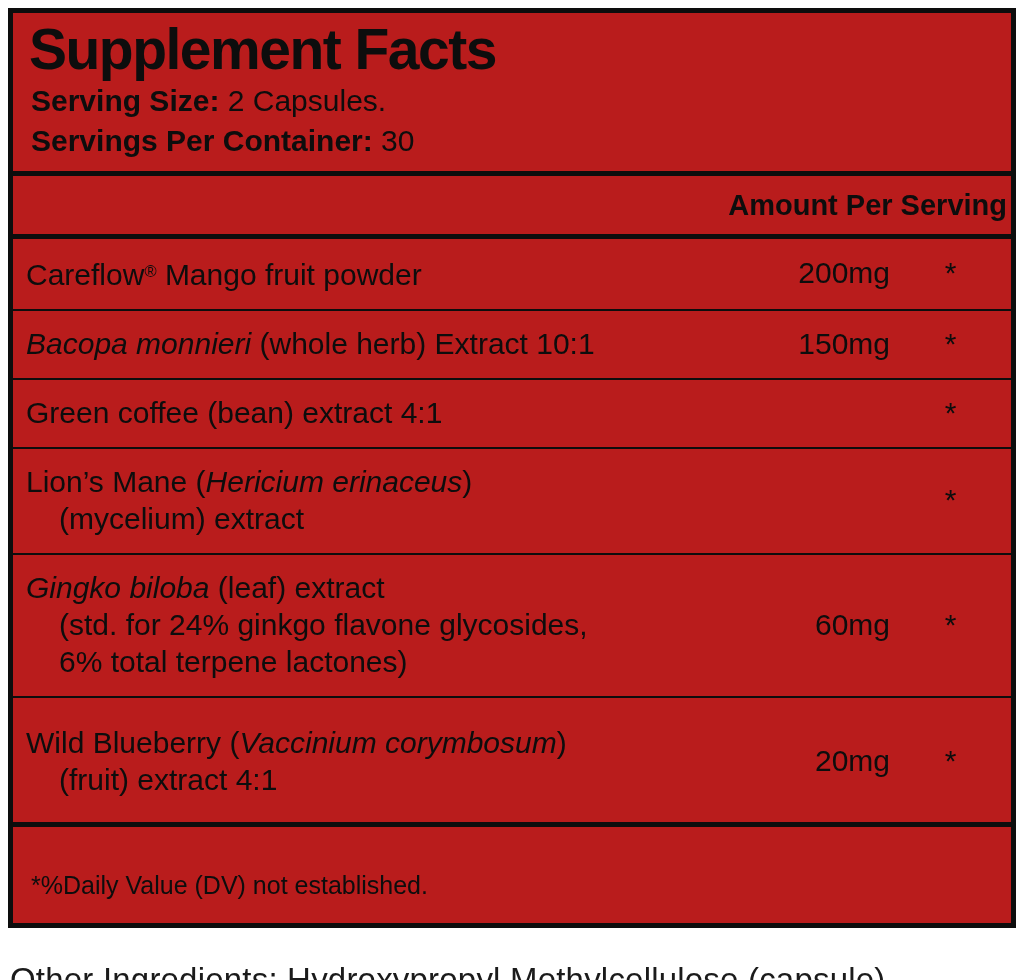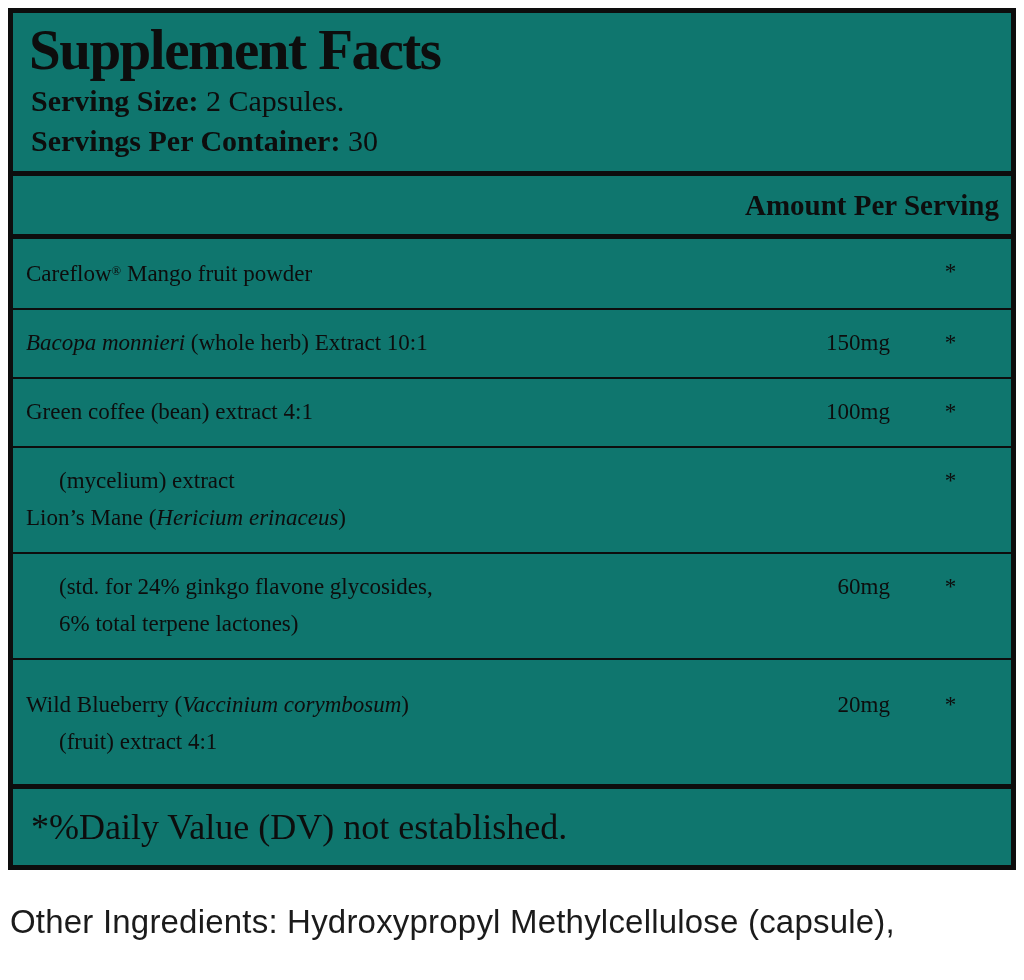--- a/index.html
+++ b/index.html
@@ -8,60 +8,59 @@
     width: 1024px; height: 980px;
     background: #ffffff;
     font-family: "Liberation Sans", sans-serif;
     color: #0d0d0d;
     overflow: hidden;
   }
   .facts-box {
     margin: 8px;
     width: 1008px;
     border: 5px solid #0d0d0d;
-    background: #0f766e;
-    font-family: Liberation Serif, serif;
+    background: #b91c1c;
   }
   .panel-head { padding: 6px 14px 10px 16px; }
   .panel-title {
     margin: 0;
     font-size: 57px;
     font-weight: bold;
     letter-spacing: -1.5px;
     line-height: 1.08;
     white-space: nowrap;
   }
   .serving-line { font-size: 30px; line-height: 40px; padding-left: 2px; }
   .serving-line .lbl { font-weight: bold; }
   .bar { height: 5px; background: #0d0d0d; }
   .thin-sep { height: 2px; background: #0d0d0d; }
   .header-row {
     display: flex;
     justify-content: flex-end;
-    padding: 12px 12px;
+    padding: 12px 4px;
     font-weight: bold;
     font-size: 29px;
     line-height: 34px;
   }
   .dv-head { width: 121px; text-align: right; padding-right: 9px; }
   .row {
     display: flex;
-    align-items: flex-start;
+    align-items: center;
     padding: 14px 0 16px 13px;
-    font-size: 23px;
+    font-size: 30px;
     line-height: 37px;
   }
   .row:last-child { padding-top: 26px; padding-bottom: 24px; }
   .col-name { flex: 1; }
   .line.indent { padding-left: 33px; }
   .col-amount { width: 150px; text-align: right; white-space: nowrap; }
   .col-dv { width: 121px; text-align: center; }
   .it { font-style: italic; margin-top: 36px; }
   .sup { font-size: 0.55em; vertical-align: 0.5em; }
-  .footnote-row { padding: 20px 0 20px 18px; font-size: 36px; line-height: 36px; }
+  .footnote-row { padding: 20px 0 20px 18px; font-size: 25px; line-height: 36px; margin-top: 20px; }
   .other-section {
     margin: 26px 8px 0 10px;
     font-size: 33px;
     line-height: 51px;
     color: #1b1b1b;
     letter-spacing: 0.2px;
   }
 </style>
 </head>
 <body>
@@ -85,49 +84,50 @@
     <span>Amount Per Serving</span>
   </div>
 
   <div class="bar"></div>
 
   <div>
       <div class="row">
         <div class="col-name">
           <div class="line"><span>Careflow</span><span class="sup">®</span><span> Mango fruit powder</span></div>
         </div>
+        <div class="col-amount">200mg</div>
         <div class="col-dv">*</div>
       </div>
       <div class="thin-sep"></div>
       <div class="row">
         <div class="col-name">
           <div class="line"><span class="it">Bacopa monnieri</span><span> (whole herb) Extract 10:1</span></div>
         </div>
         <div class="col-amount">150mg</div>
         <div class="col-dv">*</div>
       </div>
       <div class="thin-sep"></div>
       <div class="row">
         <div class="col-name">
           <div class="line"><span>Green coffee (bean) extract 4:1</span></div>
         </div>
-        <div class="col-amount">100mg</div>
         <div class="col-dv">*</div>
       </div>
       <div class="thin-sep"></div>
       <div class="row">
         <div class="col-name">
+          <div class="line"><span>Lion’s Mane (</span><span class="it">Hericium erinaceus</span><span>)</span></div>
           <div class="line indent"><span>(mycelium) extract</span></div>
-          <div class="line"><span>Lion’s Mane (</span><span class="it">Hericium erinaceus</span><span>)</span></div>
         </div>
         <div class="col-dv">*</div>
       </div>
       <div class="thin-sep"></div>
       <div class="row">
         <div class="col-name">
+          <div class="line"><span class="it">Gingko biloba</span><span> (leaf) extract</span></div>
           <div class="line indent"><span>(std. for 24% ginkgo flavone glycosides,</span></div>
           <div class="line indent"><span>6% total terpene lactones)</span></div>
         </div>
         <div class="col-amount">60mg</div>
         <div class="col-dv">*</div>
       </div>
       <div class="thin-sep"></div>
       <div class="row">
         <div class="col-name">
           <div class="line"><span>Wild Blueberry (</span><span class="it">Vaccinium corymbosum</span><span>)</span></div>

